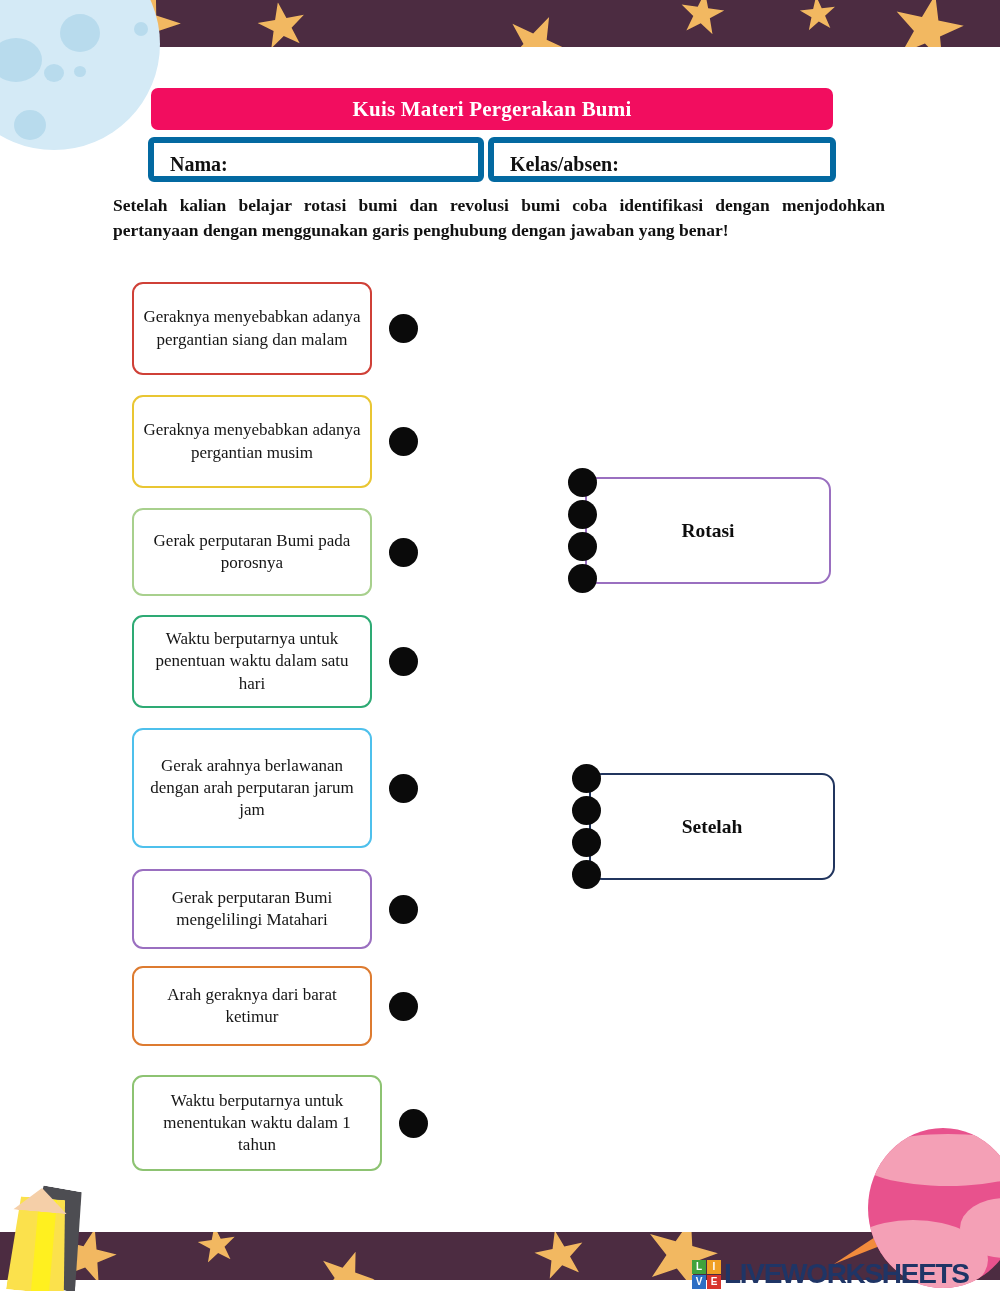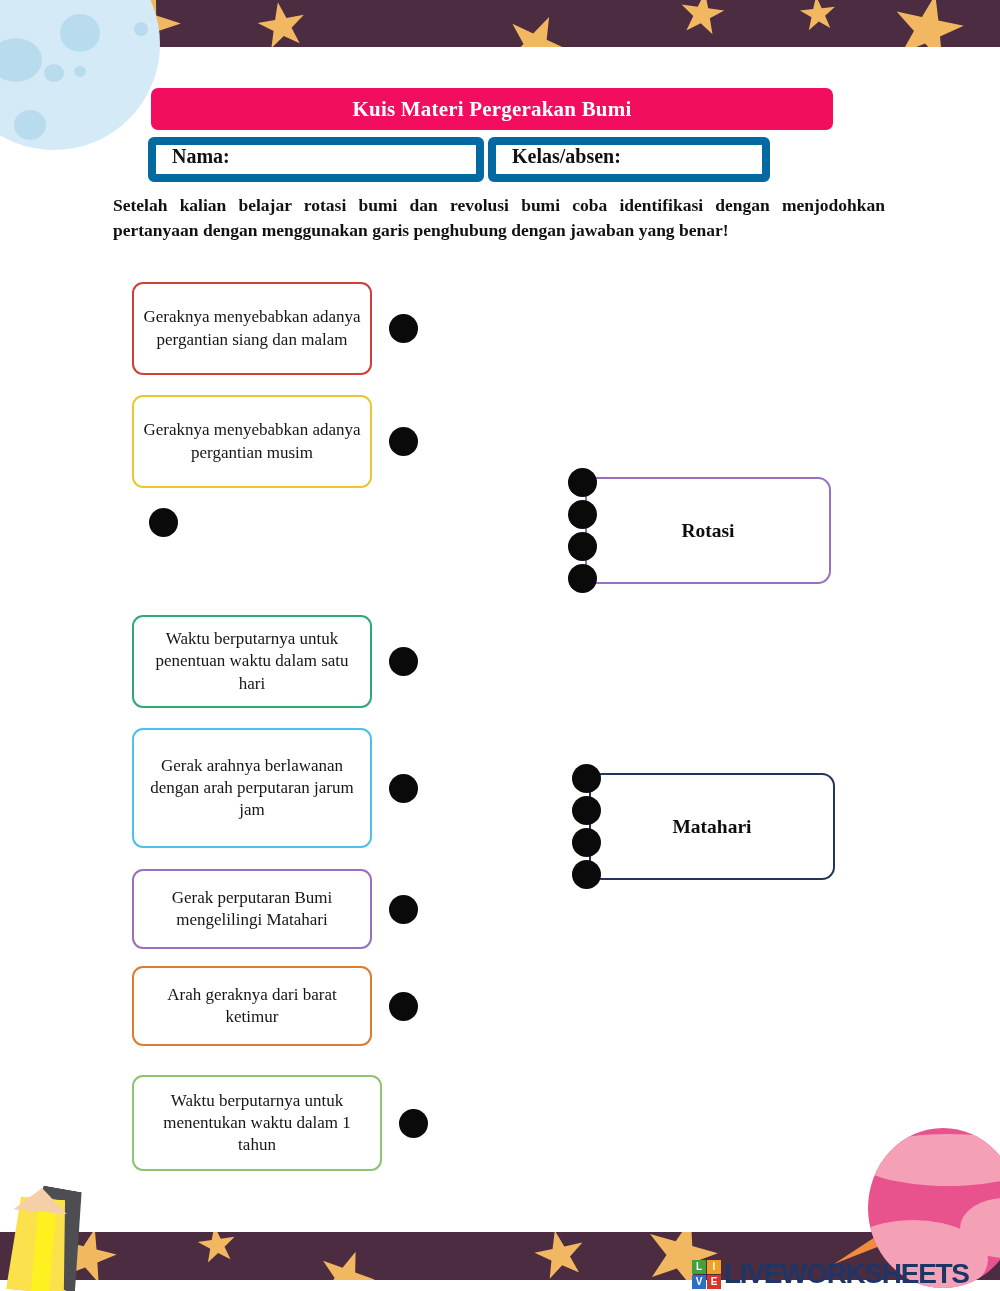--- a/index.html
+++ b/index.html
@@ -157,29 +157,29 @@
   
   .name-row {
     position: absolute;
     left: 148px; top: 137px;
     width: 688px; height: 45px;
     display: flex;
     gap: 4px;
   }
   .name-field {
     height: 45px;
-    border: 8px solid #0369a1;
+    border: 6px solid #0369a1;
     border-radius: 6px;
     background: #ffffff;
     display: flex;
-    align-items: flex-start;
+    align-items: flex-end;
     padding-left: 16px;
   }
   .name-field.wide  { width: 336px; }
-  .name-field.wide2 { width: 282px; }
+  .name-field.wide2 { width: 348px; }
   .name-label {
     font-size: 20px;
     font-weight: bold;
     color: #111111;
   }
 
   
   .instruction {
     position: absolute;
     left: 113px; top: 193px;
@@ -362,20 +362,23 @@
       </div>
 
       <div class="q-row" style="top:123px;">
         <div class="q-box" style="border-color:#e9c633;min-height:93px;">
           <span>Geraknya menyebabkan adanya pergantian musim</span>
         </div>
         <div class="dot"></div>
       </div>
 
       <div class="q-row" style="top:236px;">
+        <div class="q-box" style="border-color:#a8d08d;min-height:88px;">
+          <span>Gerak perputaran Bumi pada porosnya</span>
+        </div>
         <div class="dot"></div>
       </div>
 
       <div class="q-row" style="top:343px;">
         <div class="q-box" style="border-color:#2eaa74;min-height:93px;">
           <span>Waktu berputarnya untuk penentuan waktu dalam satu hari</span>
         </div>
         <div class="dot"></div>
       </div>
 
@@ -422,21 +425,21 @@
     </div>
 
     <div class="ans-group" style="left:572px;top:492px;">
       <div class="ans-dots">
         <div class="dot"></div>
         <div class="dot"></div>
         <div class="dot"></div>
         <div class="dot"></div>
       </div>
       <div class="ans-box navy">
-        <span class="ans-label">Matahari</span>
+        <span class="ans-label">Setelah</span>
       </div>
     </div>
 
   </div>
 
   <div class="pencil-wrap">
     <div class="pencil-shadow"></div>
     <div class="pencil-body"></div>
     <div class="pencil-stripe"></div>
     <div class="pencil-tip"></div>

